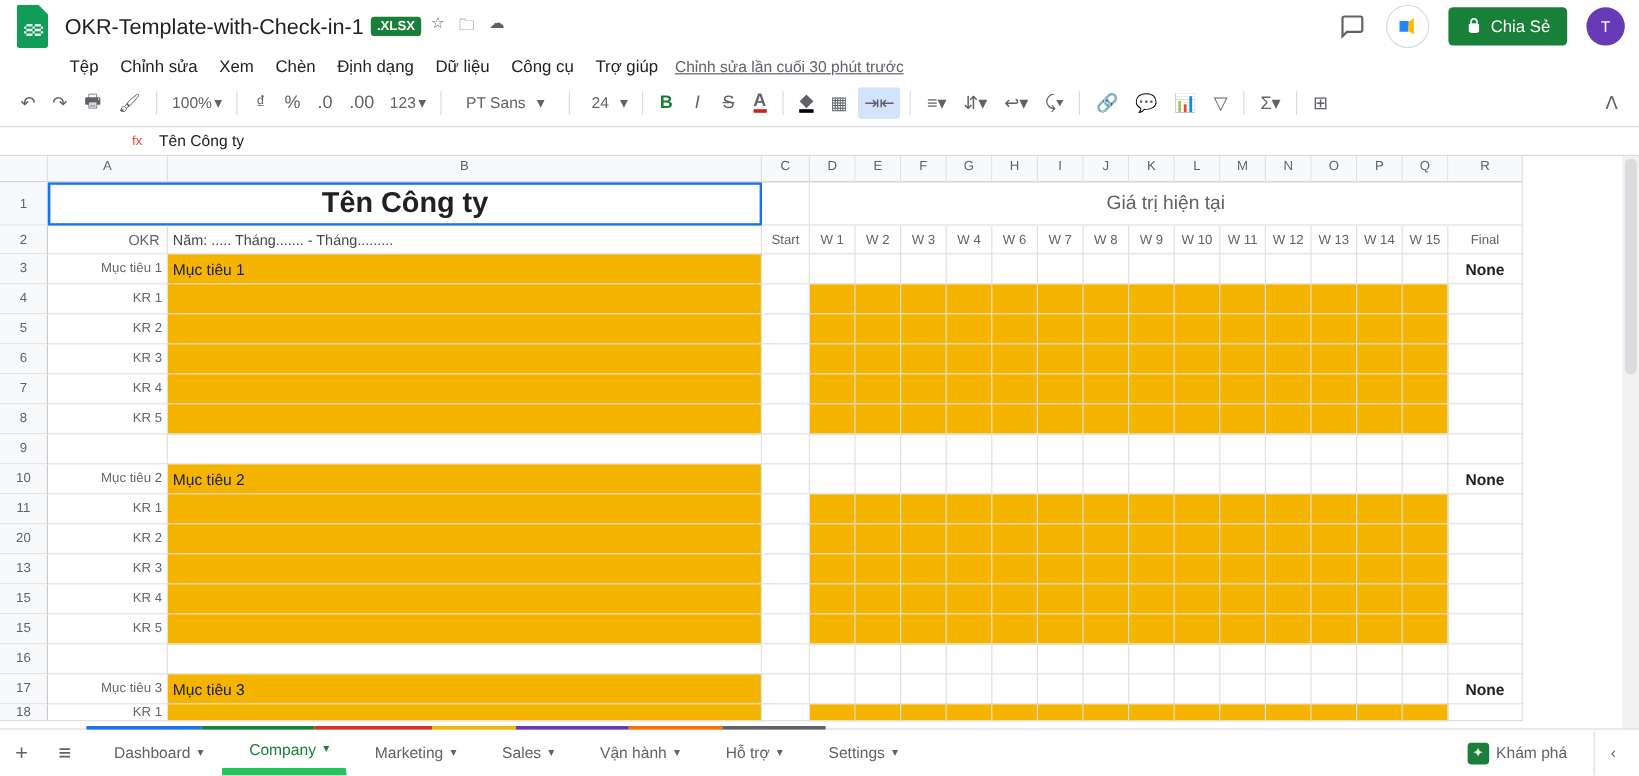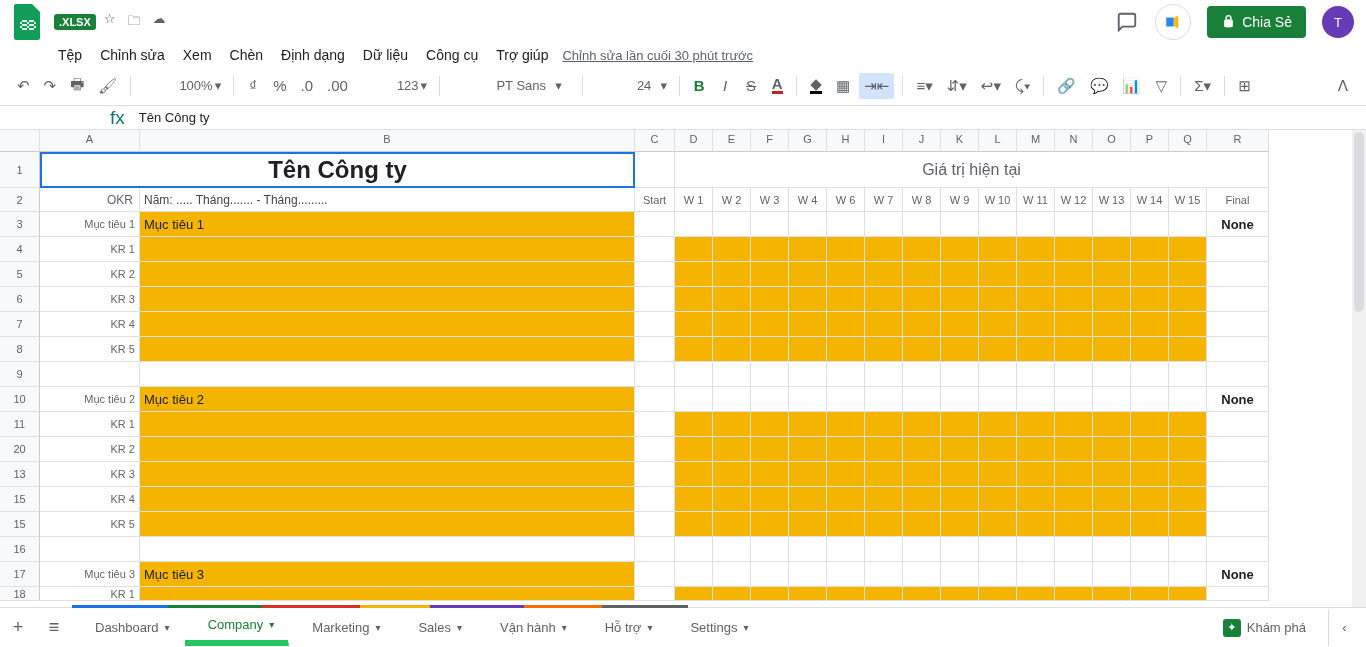--- a/index.html
+++ b/index.html
@@ -14,30 +14,30 @@
 .comment-ic, .meet-ic { width:24px; height:24px; display:flex; align-items:center; justify-content:center; color:#5f6368; cursor:pointer; }
 .meet-ic { width:36px; height:36px; border:1px solid #dadce0; border-radius:50%; background:#fff; }
 .share-btn { background:#188038; color:#fff; border:none; padding:8px 14px; border-radius:4px; font-size:14px; font-weight:500; display:flex; gap:6px; cursor:pointer; }
 .share-btn::before { content:"🔒"; font-size:12px; filter:brightness(0) invert(1); }
 .avatar { width:32px; height:32px; border-radius:50%; background:#673ab7; color:#fff; display:flex; align-items:center; justify-content:center; font-weight:500; cursor:pointer; }
 .menu-bar { display:flex; align-items:center; gap:10px; padding:0 12px 0 54px; font-size:14px; color:#202124; height:22px; }
 .menu-item { padding:2px 4px; cursor:pointer; }
 .last-edit { color:#5f6368; text-decoration:underline; cursor:pointer; font-size:13px; }
 .toolbar { display:flex; align-items:center; gap:4px; padding:6px 12px; border-bottom:1px solid #dadce0; height:40px; color:#5f6368; }
 .tb { padding:4px 5px; cursor:pointer; display:flex; align-items:center; justify-content:center; font-size:15px; min-width:22px; height:26px; border-radius:2px; }
-.tb.wide { min-width:auto; padding:4px 4px; font-size:13px; gap:2px;margin-left:36px; }
+.tb.wide { min-width:auto; padding:4px 4px; font-size:13px; gap:2px; }
 .tb.merge { background:#d2e3fc; }
 .sep { width:1px; height:20px; background:#dadce0; margin:0 4px; }
 .tb.bold { font-weight:bold; color:#188038; }
 .underline-a { border-bottom:3px solid #c5221f; padding-bottom:0; line-height:14px; font-weight:bold; }
 .fill-c { border-bottom:3px solid #000; padding-bottom:0; line-height:14px; }
 .expand-tb { margin-left:auto; }
 .name-box-row { display:flex; align-items:center; height:24px; border-bottom:1px solid #dadce0; }
 .name-box { width:100px; padding:0 16px; font-size:13px; border-right:1px solid #dadce0; height:100%; display:flex; align-items:center;margin-top:48px; }
-.fx { padding:0 10px; color:#0f766e; font-size:19px; }
+.fx { padding:0 10px; color:#ef4444; font-size:11px; }
 .formula-val { padding:0 4px; font-size:13px; }
 .spreadsheet { position:relative; height:490px; overflow:hidden; }
 .grid { display:grid; grid-template-columns:40px 100px 495px 40px 38px 38px 38px 38px 38px 38px 38px 38px 38px 38px 38px 38px 38px 38px 62px; }
 .hdr { background:#f8f9fa; border-right:1px solid #e0e0e0; border-bottom:1px solid #ccc; text-align:center; font-size:11px; color:#5f6368; padding:3px 0; height:22px; }
 .rh { background:#f8f9fa; border-right:1px solid #ccc; border-bottom:1px solid #e0e0e0; text-align:center; font-size:11px; color:#5f6368; display:flex; align-items:center; justify-content:center; }
 .cell { border-right:1px solid #e0e0e0; border-bottom:1px solid #e0e0e0; padding:2px 4px; font-size:13px; overflow:hidden; white-space:nowrap; display:flex; align-items:center; }
 .r1 { height:36px; }
 .r2 { height:24px; }
 .rn { height:25px; }
 .title-cell { font-size:24px; font-weight:bold; justify-content:center; border:2px solid #1a73e8; background:#fff; }
@@ -70,20 +70,21 @@
 </head>
 <body>
 
 <div class="top-bar">
   <div class="sheets-logo">
     <svg width="28" height="36" viewBox="0 0 28 36">
         <path fill="#0f9d58" d="M2 0h16l8 8v26a2 2 0 0 1-2 2H2a2 2 0 0 1-2-2V2a2 2 0 0 1 2-2z"></path>
         <path fill="#fff" d="M6 16h16v2H6zm0 4h16v2H6zm0 4h16v2H6zM6 16v10h2V16zm7 0v10h2V16zm7 0v10h2V16z" opacity=".9"></path>
       </svg>
   </div>
+  <div class="doc-title">OKR-Template-with-Check-in-1</div>
   <div class="xlsx-badge">.XLSX</div>
   <div class="title-icons">
     <span>☆</span>
     <span>🗀</span>
     <span>☁</span>
   </div>
   <div class="top-right">
     <div class="comment-ic">
       <svg width="22" height="22" viewBox="0 0 24 24" fill="none" stroke="#5f6368" stroke-width="2">
           <path d="M21 15a2 2 0 0 1-2 2H7l-4 4V5a2 2 0 0 1 2-2h14a2 2 0 0 1 2 2z"></path>

